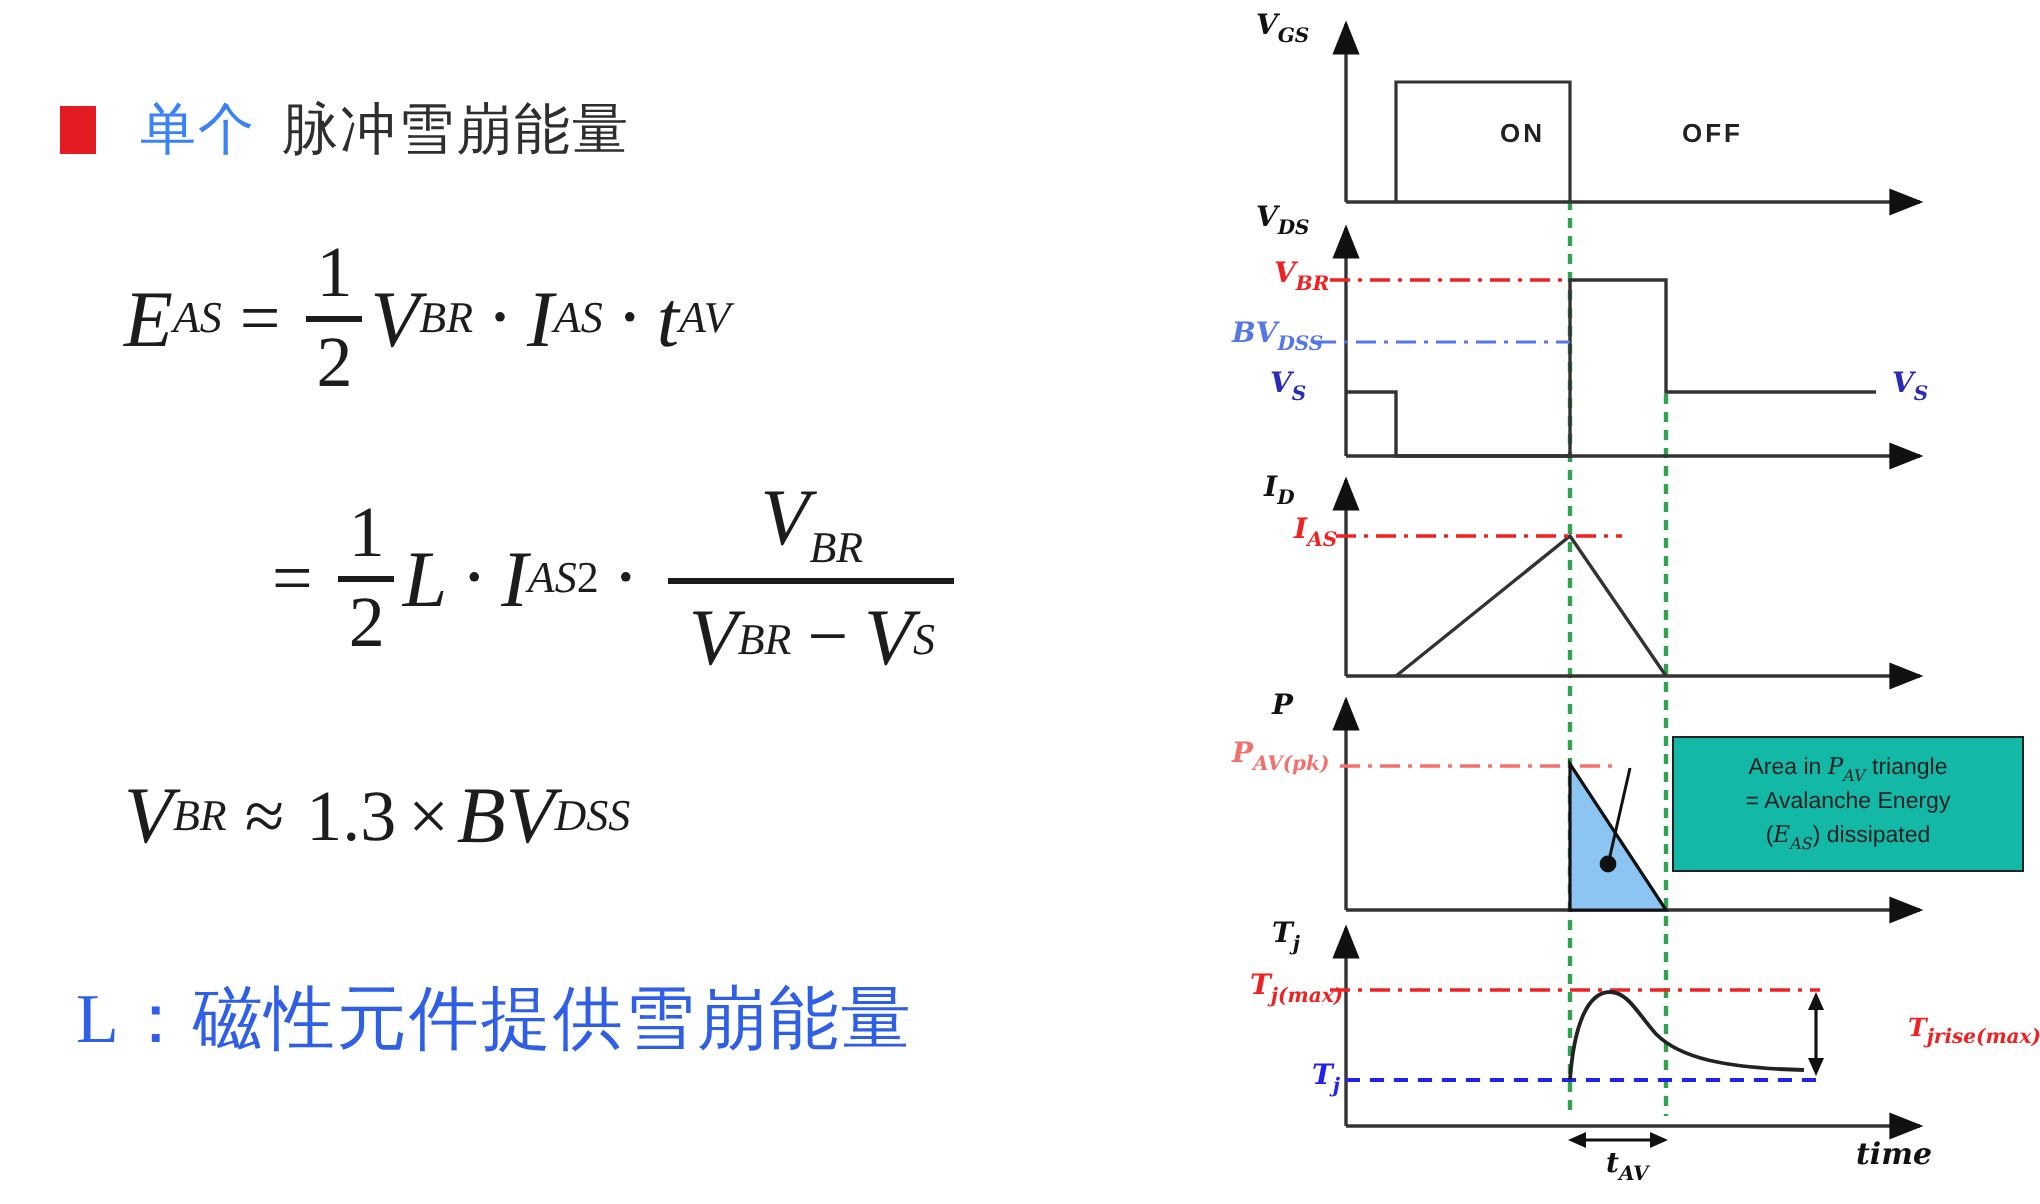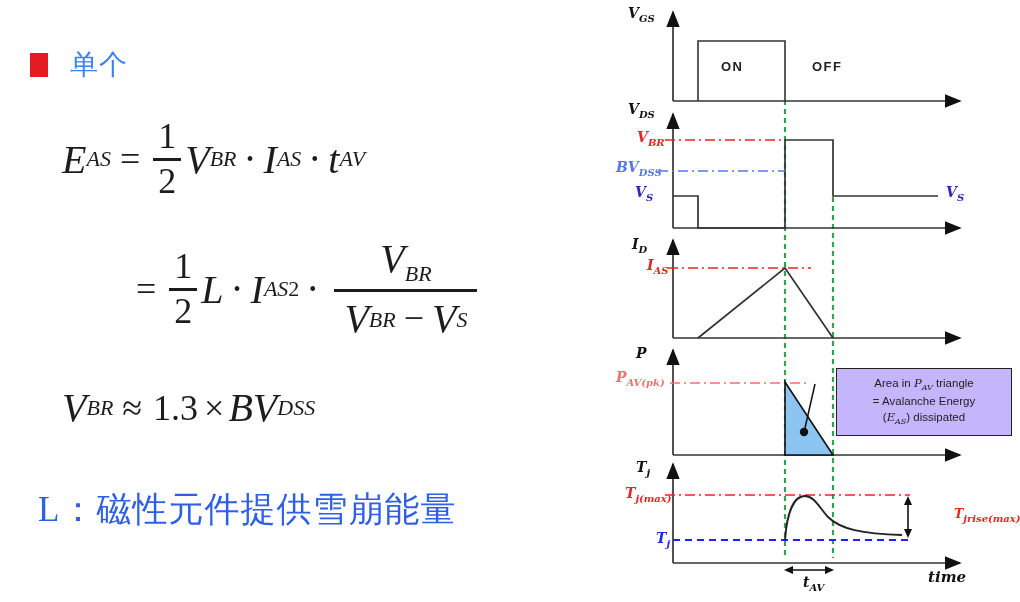--- a/index.html
+++ b/index.html
@@ -30,36 +30,37 @@
   .note{position:absolute;left:38px;top:486px;font-size:35px;color:#2e5fe6;letter-spacing:1px;}
   
   .diagram{position:absolute;left:608px;top:0;width:412px;height:500px;}
   .diagram svg{position:absolute;left:0;top:0;}
   .dlabel{position:absolute;font-family:"DejaVu Serif",serif;font-weight:bold;font-style:italic;
           font-size:14px;color:#111;line-height:1;white-space:nowrap;}
   .dlabel sub{font-size:10px;}
   .red{color:#ee2222;} .redlight{color:#f0716d;} .blue{color:#5577e8;}
   .navy{color:#2b2bb8;} .tjblue{color:#2222ee;}
   .onoff{position:absolute;font-family:"Liberation Sans",sans-serif;font-style:normal;
-         font-weight:bold;font-size:13px;letter-spacing:1.5px;color:#222;}
+         font-weight:bold;font-size:13px;letter-spacing:1.5px;color:#222;margin-left:29px;}
   .callout{position:absolute;left:228px;top:368px;width:170px;border:1.6px solid #222;
-           background:#c4b5fd;font-family:"Liberation Sans",sans-serif;font-size:11.5px;
+           background:#14b8a6;font-family:"Liberation Sans",sans-serif;font-size:11.5px;
            color:#222;text-align:center;line-height:1.35;padding:7px 2px;}
   .callout i{font-family:"DejaVu Serif",serif;}
   .callout sub{font-size:8px;}
   .small{font-size:12.5px;margin-left:40px;}
 </style>
 </head>
 <body>
 
 <div class="page">
 
   <div class="title-row">
     <span class="bullet"></span>
     <span class="title-cn b">单个</span>
+    <span class="title-cn k">脉冲雪崩能量</span>
   </div>
 
   <div class="formula" style="left:62px;top:118px;">
     <span class="fm">E</span>
       <sub>AS</sub>
     <span class="op">=</span>
     <span class="frac">
       <span class="num">1</span>
       <span class="den">2</span>
     </span>

